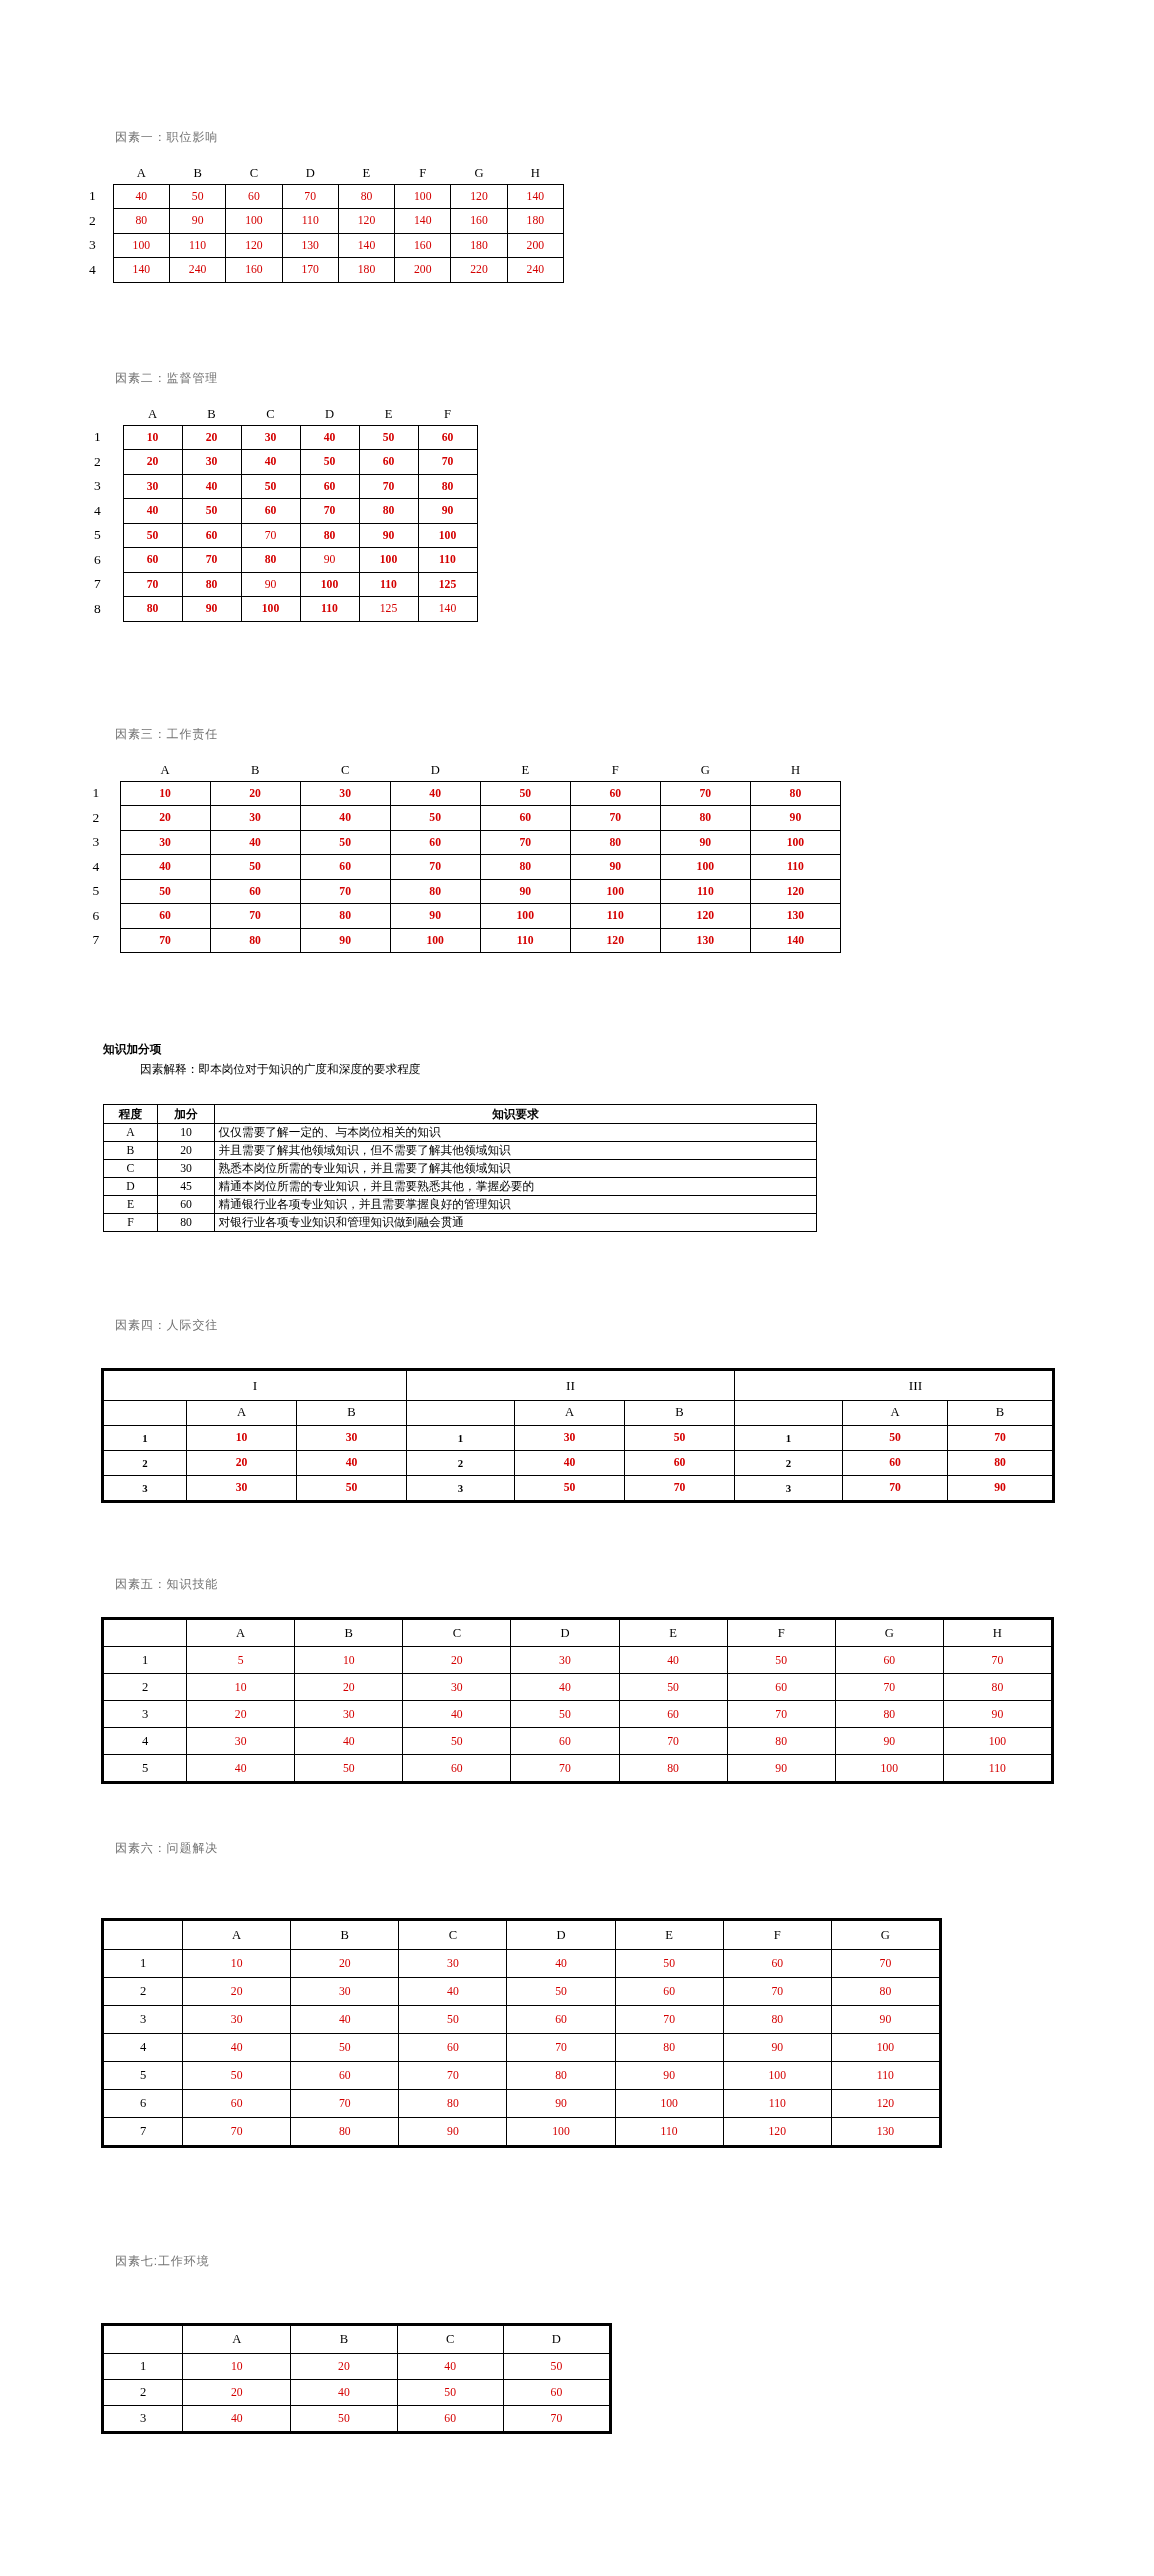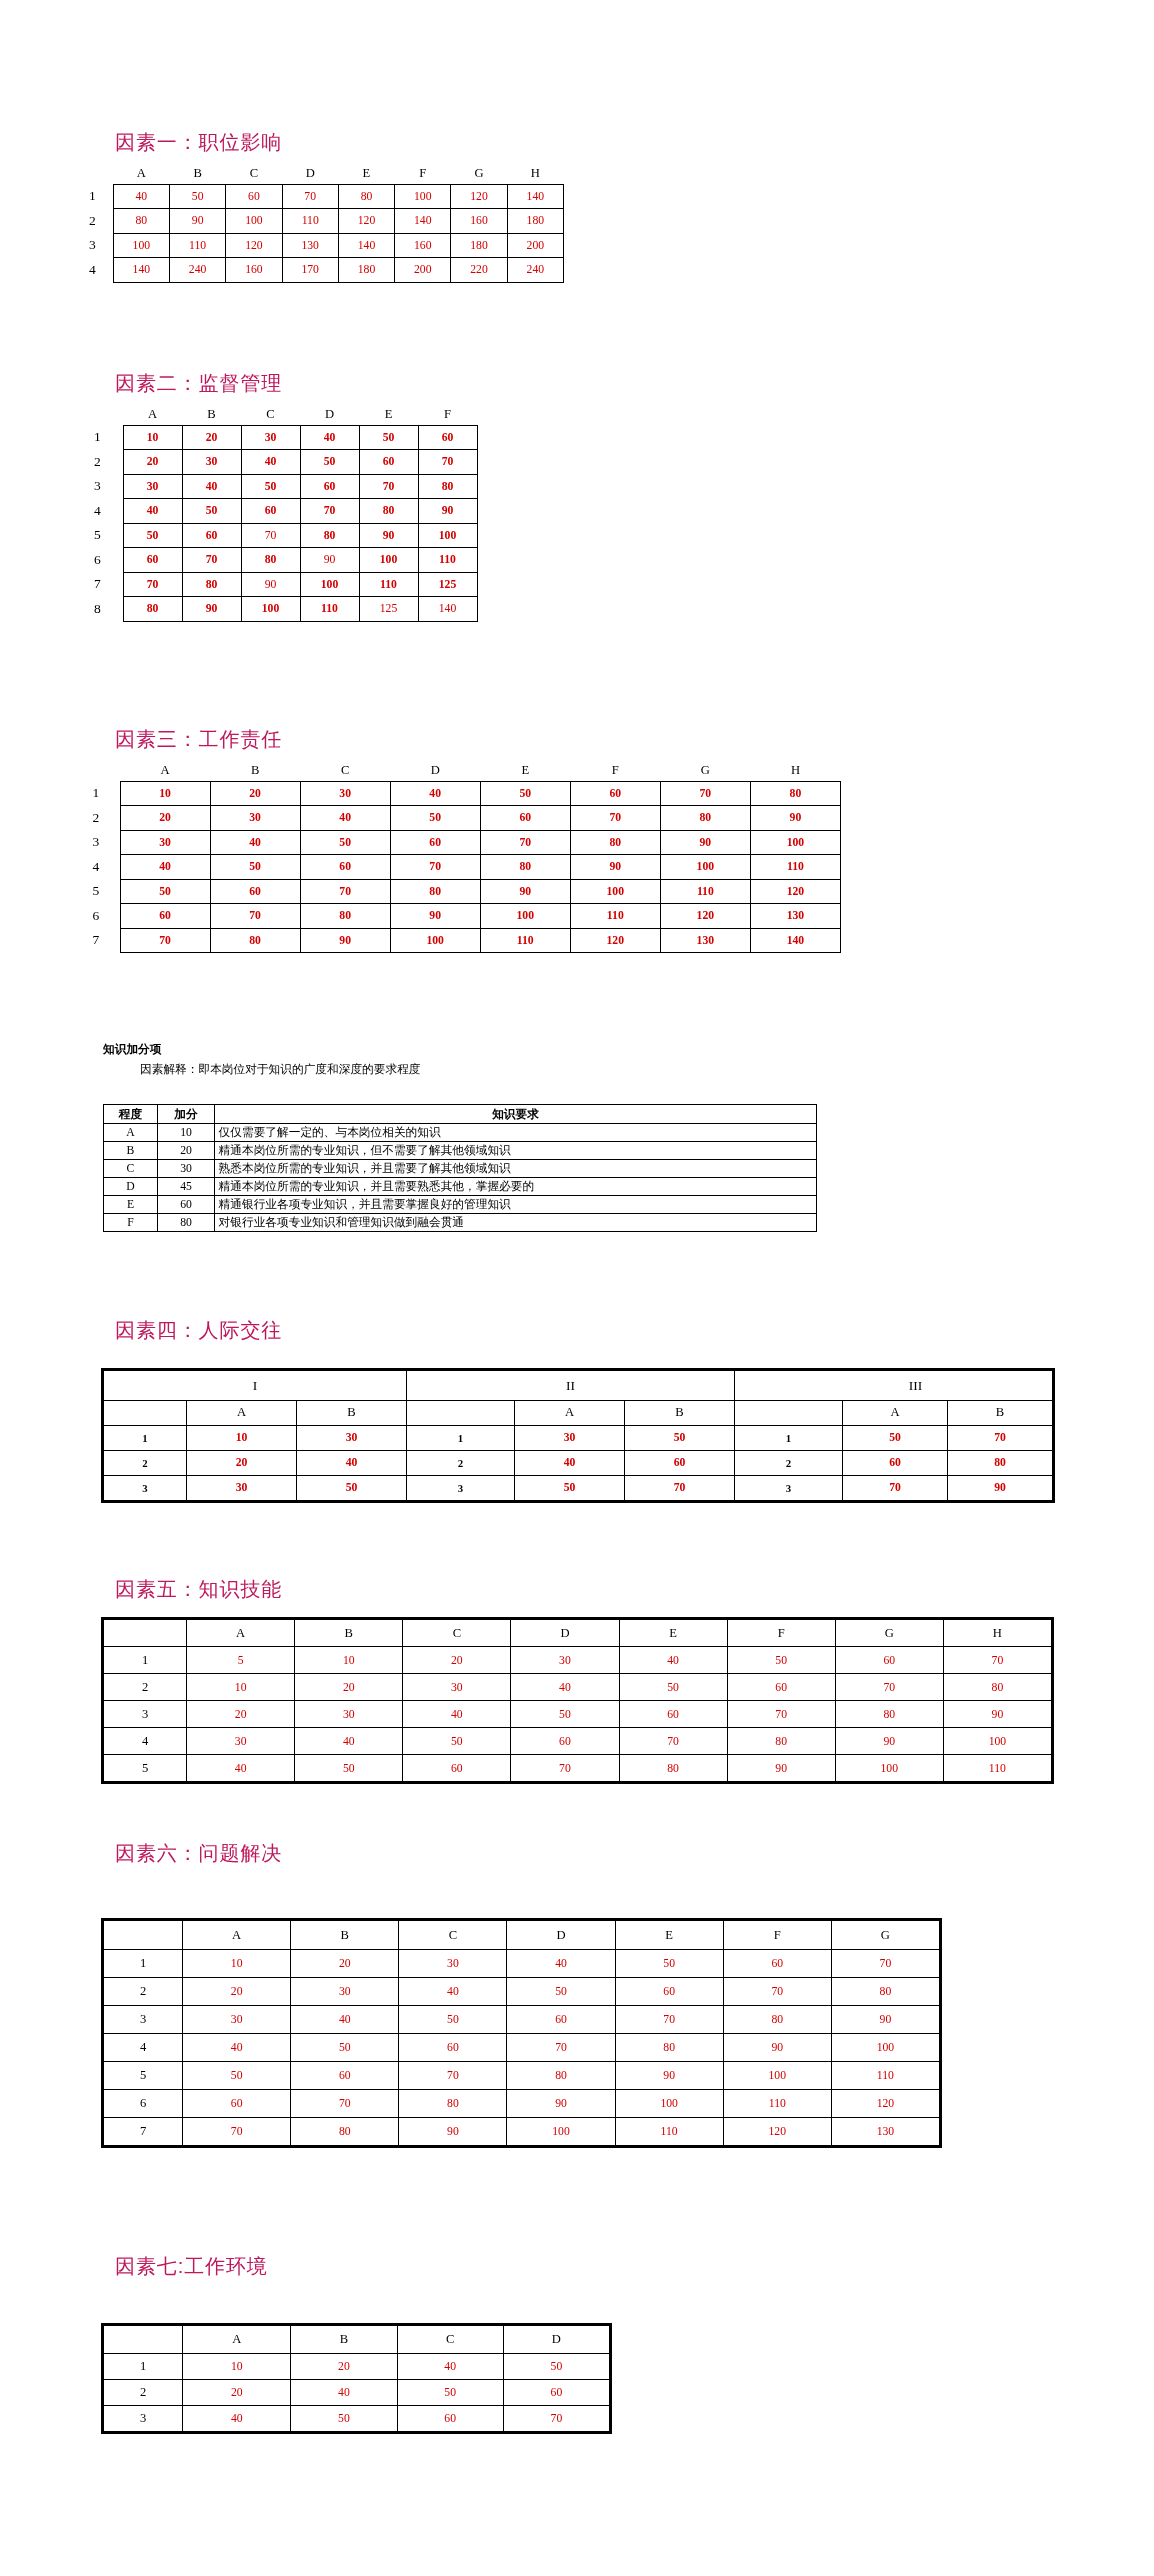--- a/index.html
+++ b/index.html
@@ -15,23 +15,23 @@
     color: #000000;
     position: relative;
   }
   .page {
     padding: 0;
     position: relative;
   }
   
   .section-title {
     font-family: "Liberation Sans", "DejaVu Sans", sans-serif;
-    font-size: 20px;
+    font-size: 12px;
     font-weight: 400;
-    color: #be185d;
+    color: #737373;
     letter-spacing: 0.9px;
     white-space: nowrap;
   }
   .sub-title {
     font-family: "Liberation Sans", "DejaVu Sans", sans-serif;
     font-size: 11.7px;
     font-weight: bold;
     color: #000;
   }
   .explain-line {
@@ -392,21 +392,21 @@
         </thead>
       <tbody>
           <tr>
             <td class="hdr" style="height:17px;font-size:11.7px;">A</td>
             <td class="hdr" style="height:17px;font-size:11.7px;">10</td>
             <td class="hdr" style="height:17px;font-size:11.7px;text-align:left;padding-left:3.6px;white-space:nowrap;">仅仅需要了解一定的、与本岗位相关的知识</td>
           </tr>
           <tr>
             <td class="hdr" style="height:17px;font-size:11.7px;">B</td>
             <td class="hdr" style="height:17px;font-size:11.7px;">20</td>
-            <td class="hdr" style="height:17px;font-size:11.7px;text-align:left;padding-left:3.6px;white-space:nowrap;">精通本岗位所需的专业知识，但不需要了解其他领域知识</td>
+            <td class="hdr" style="height:17px;font-size:11.7px;text-align:left;padding-left:3.6px;white-space:nowrap;">并且需要了解其他领域知识，但不需要了解其他领域知识</td>
           </tr>
           <tr>
             <td class="hdr" style="height:17px;font-size:11.7px;">C</td>
             <td class="hdr" style="height:17px;font-size:11.7px;">30</td>
             <td class="hdr" style="height:17px;font-size:11.7px;text-align:left;padding-left:3.6px;white-space:nowrap;">熟悉本岗位所需的专业知识，并且需要了解其他领域知识</td>
           </tr>
           <tr>
             <td class="hdr" style="height:17px;font-size:11.7px;">D</td>
             <td class="hdr" style="height:17px;font-size:11.7px;">45</td>
             <td class="hdr" style="height:17px;font-size:11.7px;text-align:left;padding-left:3.6px;white-space:nowrap;">精通本岗位所需的专业知识，并且需要熟悉其他，掌握必要的</td>

